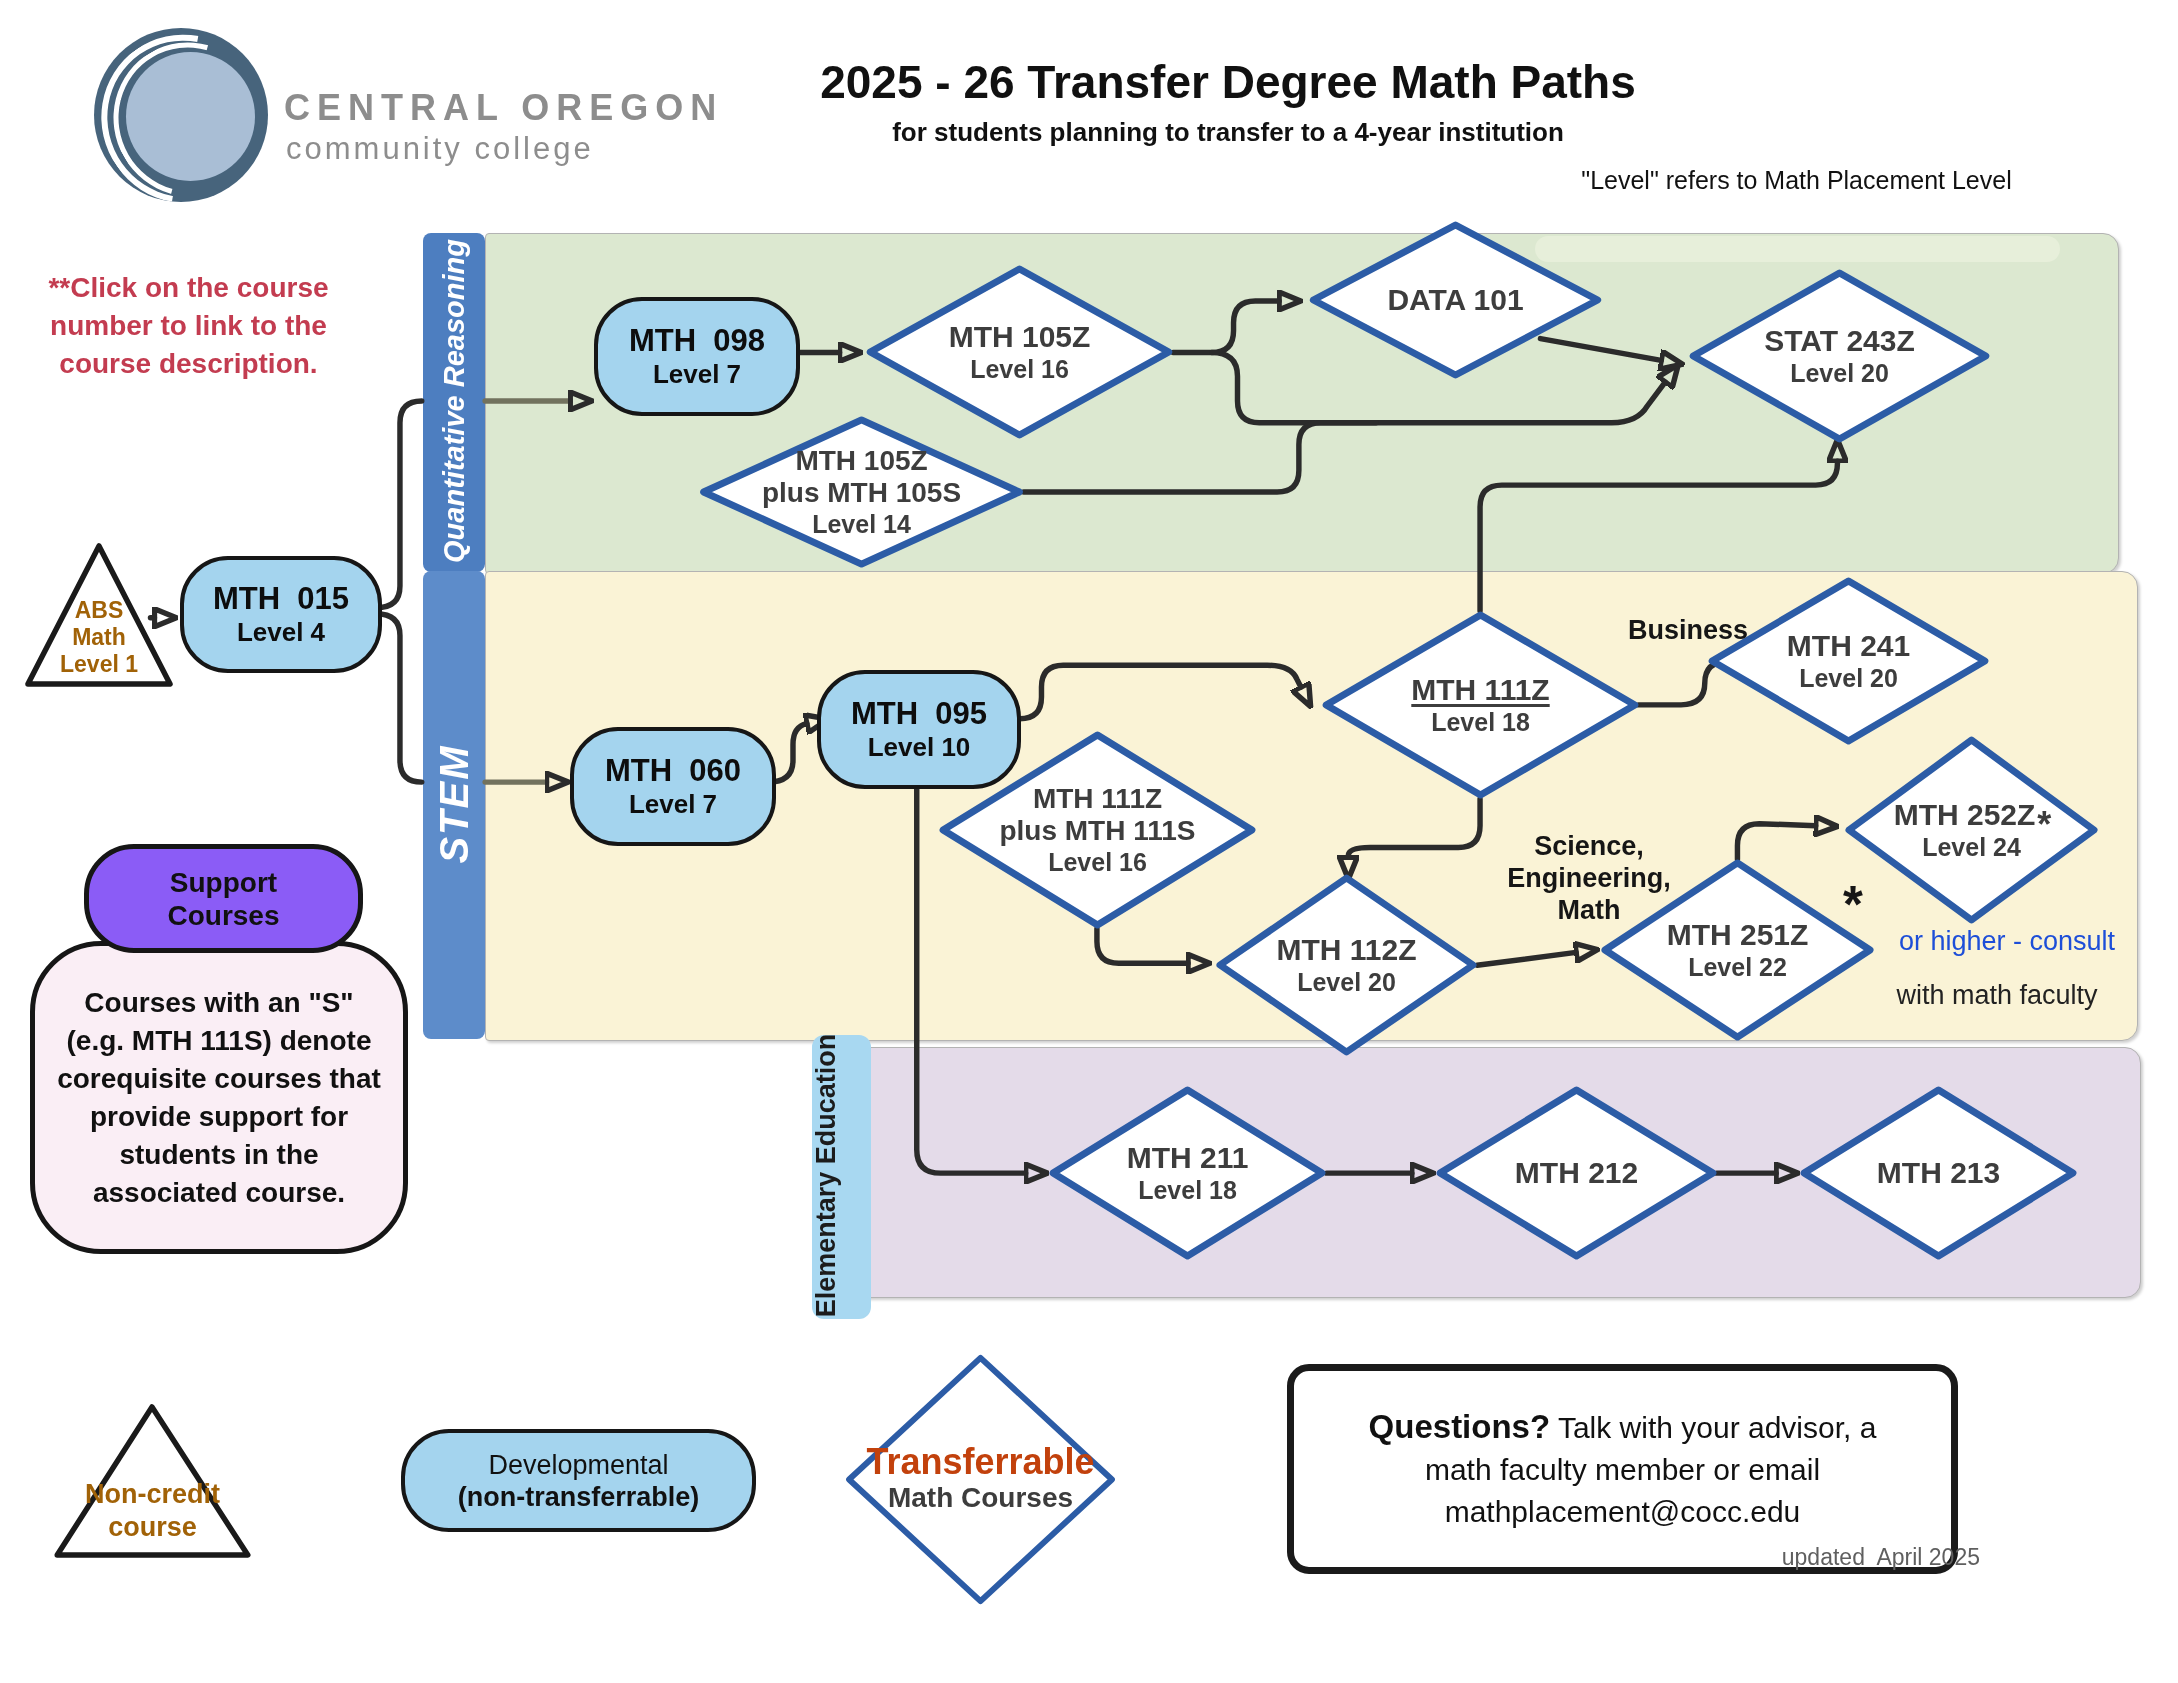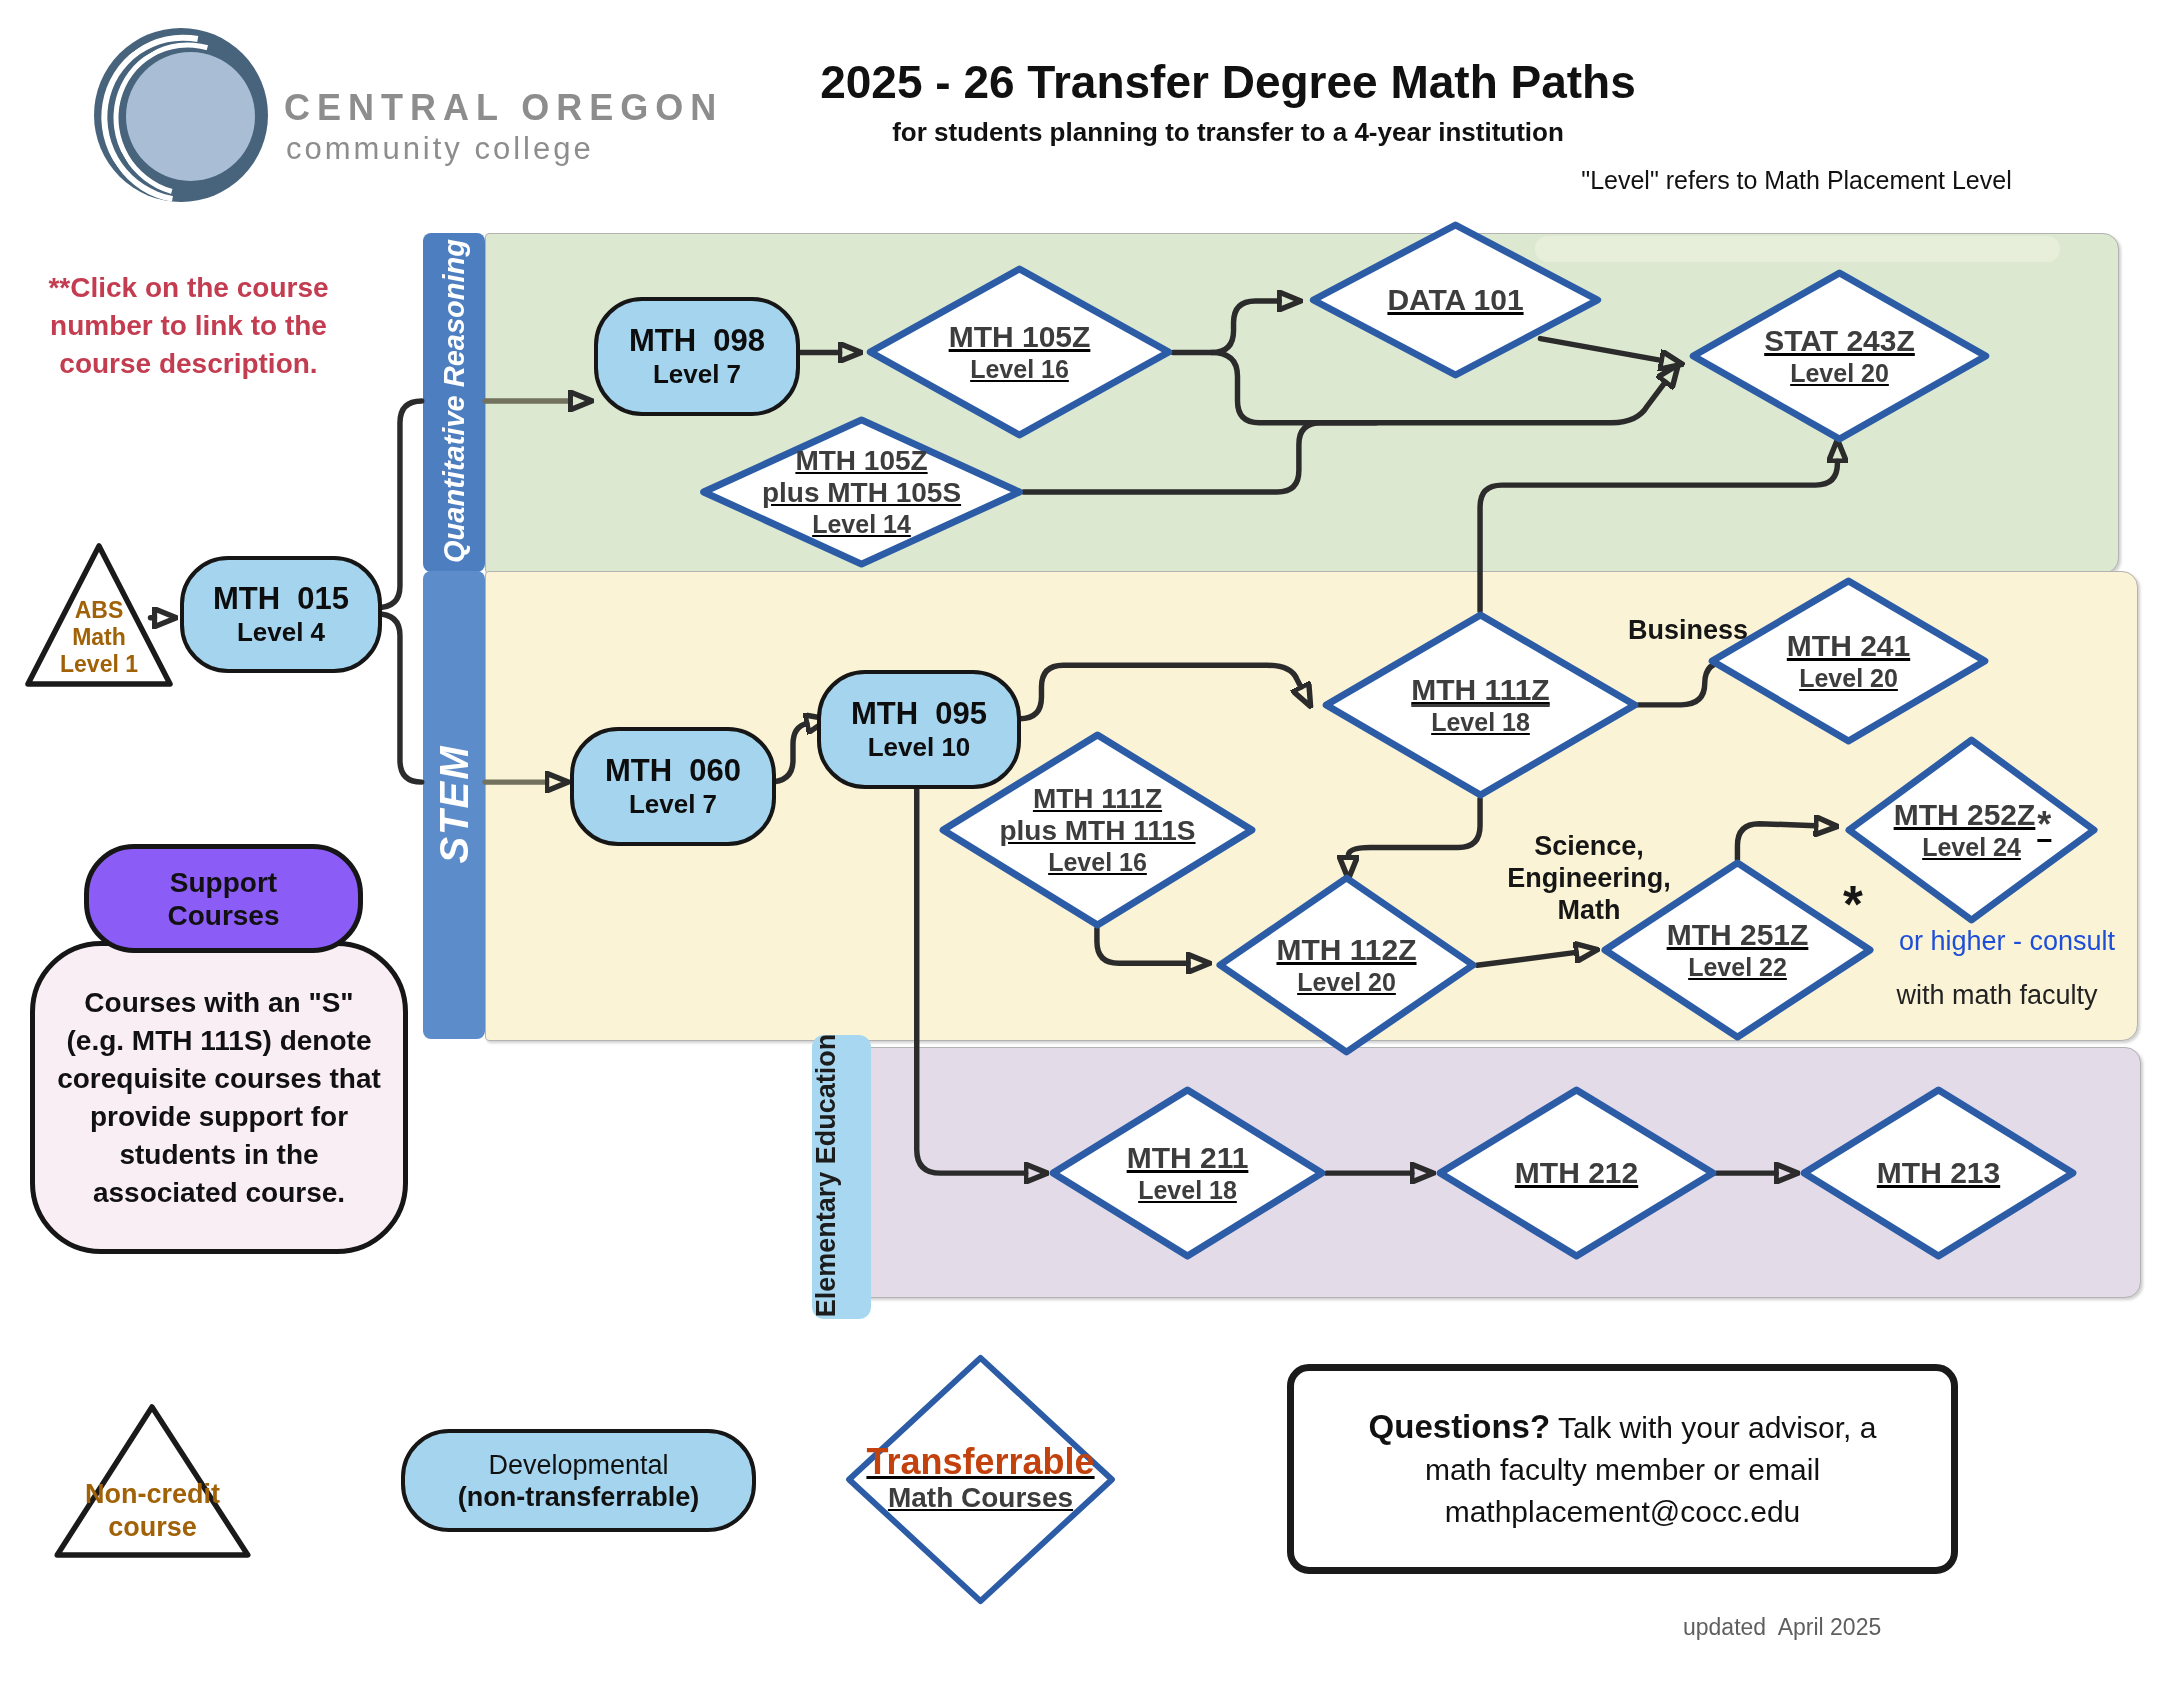--- a/index.html
+++ b/index.html
@@ -10,21 +10,21 @@
   .strip{position:absolute;border-radius:8px;}
   .vlabel{position:absolute;transform:rotate(-90deg);text-align:center;pointer-events:none;}
   .pill{position:absolute;background:#a4d4ee;border:4px solid #161616;border-radius:48px;
         display:flex;flex-direction:column;align-items:center;justify-content:center;z-index:5;}
   .pill .t{font-weight:bold;font-size:31px;color:#0d0d0d;white-space:pre;line-height:36px;}
   .pill .l{font-weight:bold;font-size:26px;color:#0d0d0d;line-height:31px;}
   .dia{position:absolute;z-index:5;}
   .dia svg{position:absolute;left:0;top:0;width:100%;height:100%;}
   .dia svg polygon{fill:#ffffff;stroke:#2c5ca6;stroke-width:7;stroke-linejoin:round;}
   .dlab{position:absolute;left:0;top:0;width:100%;height:100%;display:flex;flex-direction:column;
-        align-items:center;justify-content:center;text-align:center;text-decoration:underline;}
+        align-items:center;justify-content:center;text-align:center;}
   .dlab .t{font-weight:bold;font-size:30px;color:#3d3d3d;line-height:34px;white-space:pre;}
   .dlab .t2{font-weight:bold;font-size:28px;color:#3d3d3d;line-height:32px;white-space:pre;}
   .dlab .l{font-weight:bold;font-size:25px;color:#3d3d3d;line-height:30px;}
   .ul{text-decoration:underline;text-underline-offset:4px;}
   .tri{position:absolute;z-index:5;}
   .tri svg{position:absolute;left:0;top:0;width:100%;height:100%;}
   .tri svg polygon{fill:#ffffff;stroke:#1a1a1a;stroke-width:5.5;stroke-linejoin:round;}
   .trilab{position:absolute;left:0;width:100%;text-align:center;font-weight:bold;color:#a16207;}
   .flow-label{position:absolute;font-weight:bold;color:#161616;font-size:27px;line-height:32px;text-align:center;z-index:6;}
   #connectors{position:absolute;left:0;top:0;z-index:4;pointer-events:none;}
@@ -303,16 +303,16 @@
   <div class="abs" style="left:1287px;top:1364px;width:657px;height:196px;background:#fff;border:7px solid #1a1a1a;border-radius:22px;
               display:flex;flex-direction:column;align-items:center;justify-content:center;text-align:center;">
     <div style="font-size:30px;line-height:42px;color:#111;">
       <span style="font-weight:bold;font-size:33px;">Questions?</span>
       <span>Talk with your advisor, a</span>
     </div>
     <div style="font-size:30px;line-height:42px;color:#111;">math faculty member or email</div>
     <div style="font-size:30px;line-height:42px;color:#111;">mathplacement@cocc.edu</div>
   </div>
 
-  <div class="abs" style="left:1683px;top:1614px;width:297px;text-align:left;font-size:23px;color:#5f5f5f;white-space:pre;">updated  April 2025</div>
+  <div class="abs" style="left:1683px;top:1544px;width:297px;text-align:right;font-size:23px;color:#5f5f5f;white-space:pre;">updated  April 2025</div>
 
 </div>
 
 
 </body></html>

